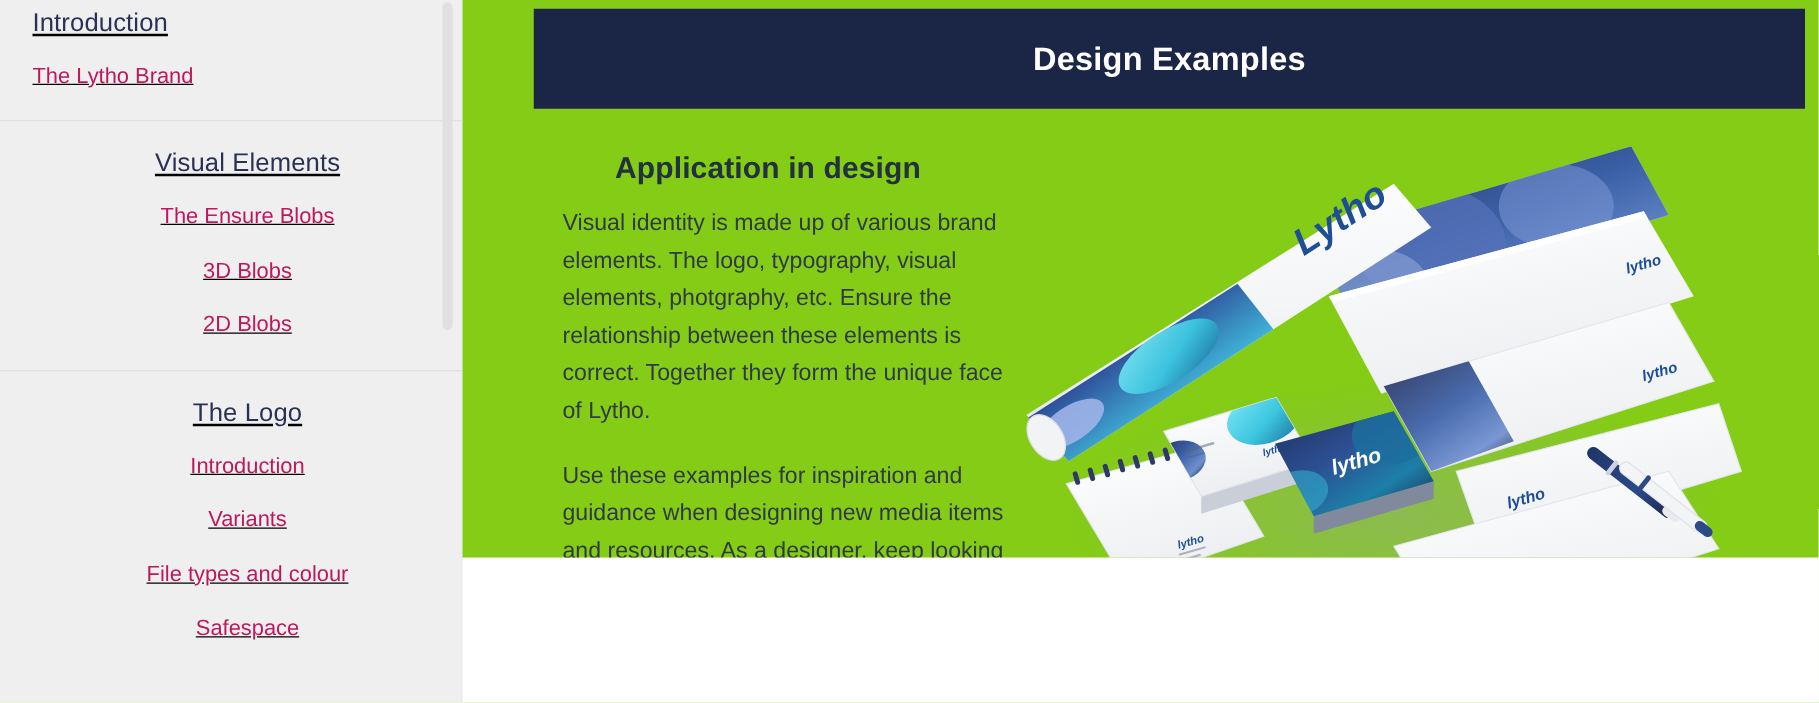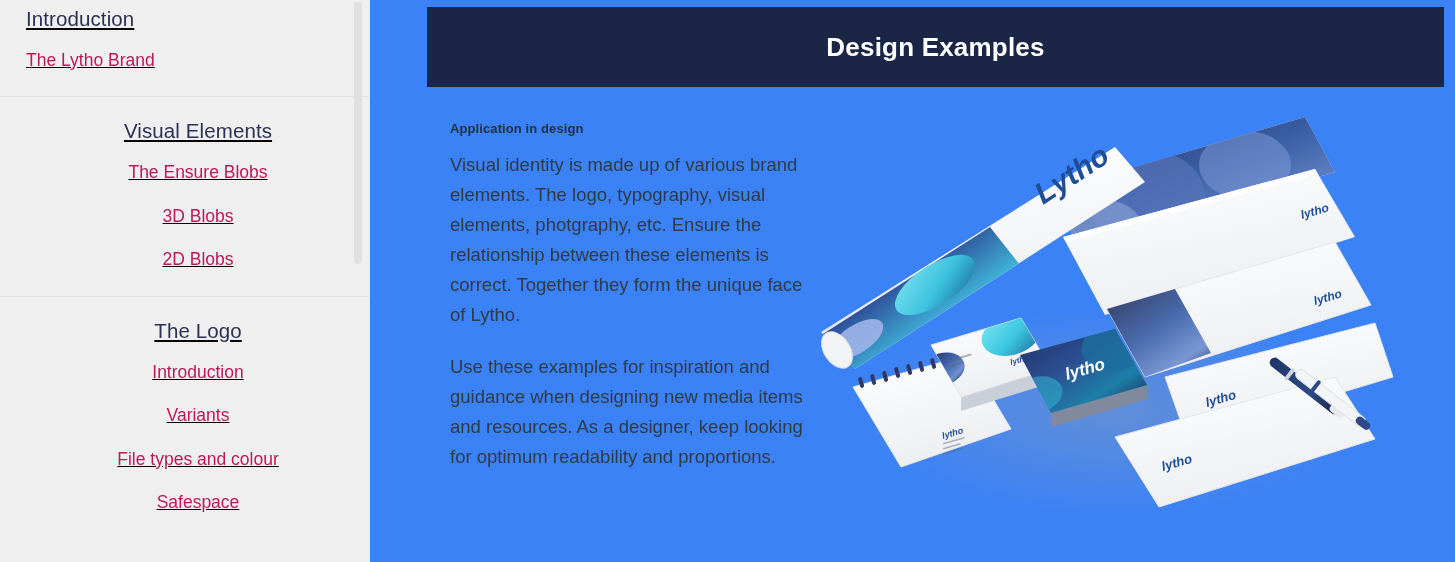--- a/index.html
+++ b/index.html
@@ -86,22 +86,22 @@
     position: absolute;
     top: 0; right: 0;
     width: 1px; height: 562px;
     background: #e9e9e9;
   }
 
   
   .main {
     position: relative;
     flex: 1 1 auto;
-    height: 562px;
-    background: #3b82f6;
+    height: 446px;
+    background: #84cc16;
     overflow: hidden;
   }
   .banner {
     position: absolute;
     left: 57px;
     top: 7px;
     width: 1017px;
     height: 80px;
     background: #1b2647;
     display: flex;
@@ -119,25 +119,26 @@
     position: absolute;
     left: 0; top: 87px; right: 0; bottom: 0;
     display: flex;
   }
   .text-col {
     width: 455px;
     flex: 0 0 455px;
     padding: 34px 0 0 80px;
   }
   .sub-heading {
-    font-size: 13px;
+    font-size: 24px;
     font-weight: bold;
     color: #22313f;
     margin-bottom: 14px;
     letter-spacing: .1px;
+    margin-left: 42px;
   }
   .para {
     font-size: 18.5px;
     line-height: 30px;
     color: #2f3a45;
     max-width: 370px;
   }
   .para + .para { margin-top: 22px; }
 
   

